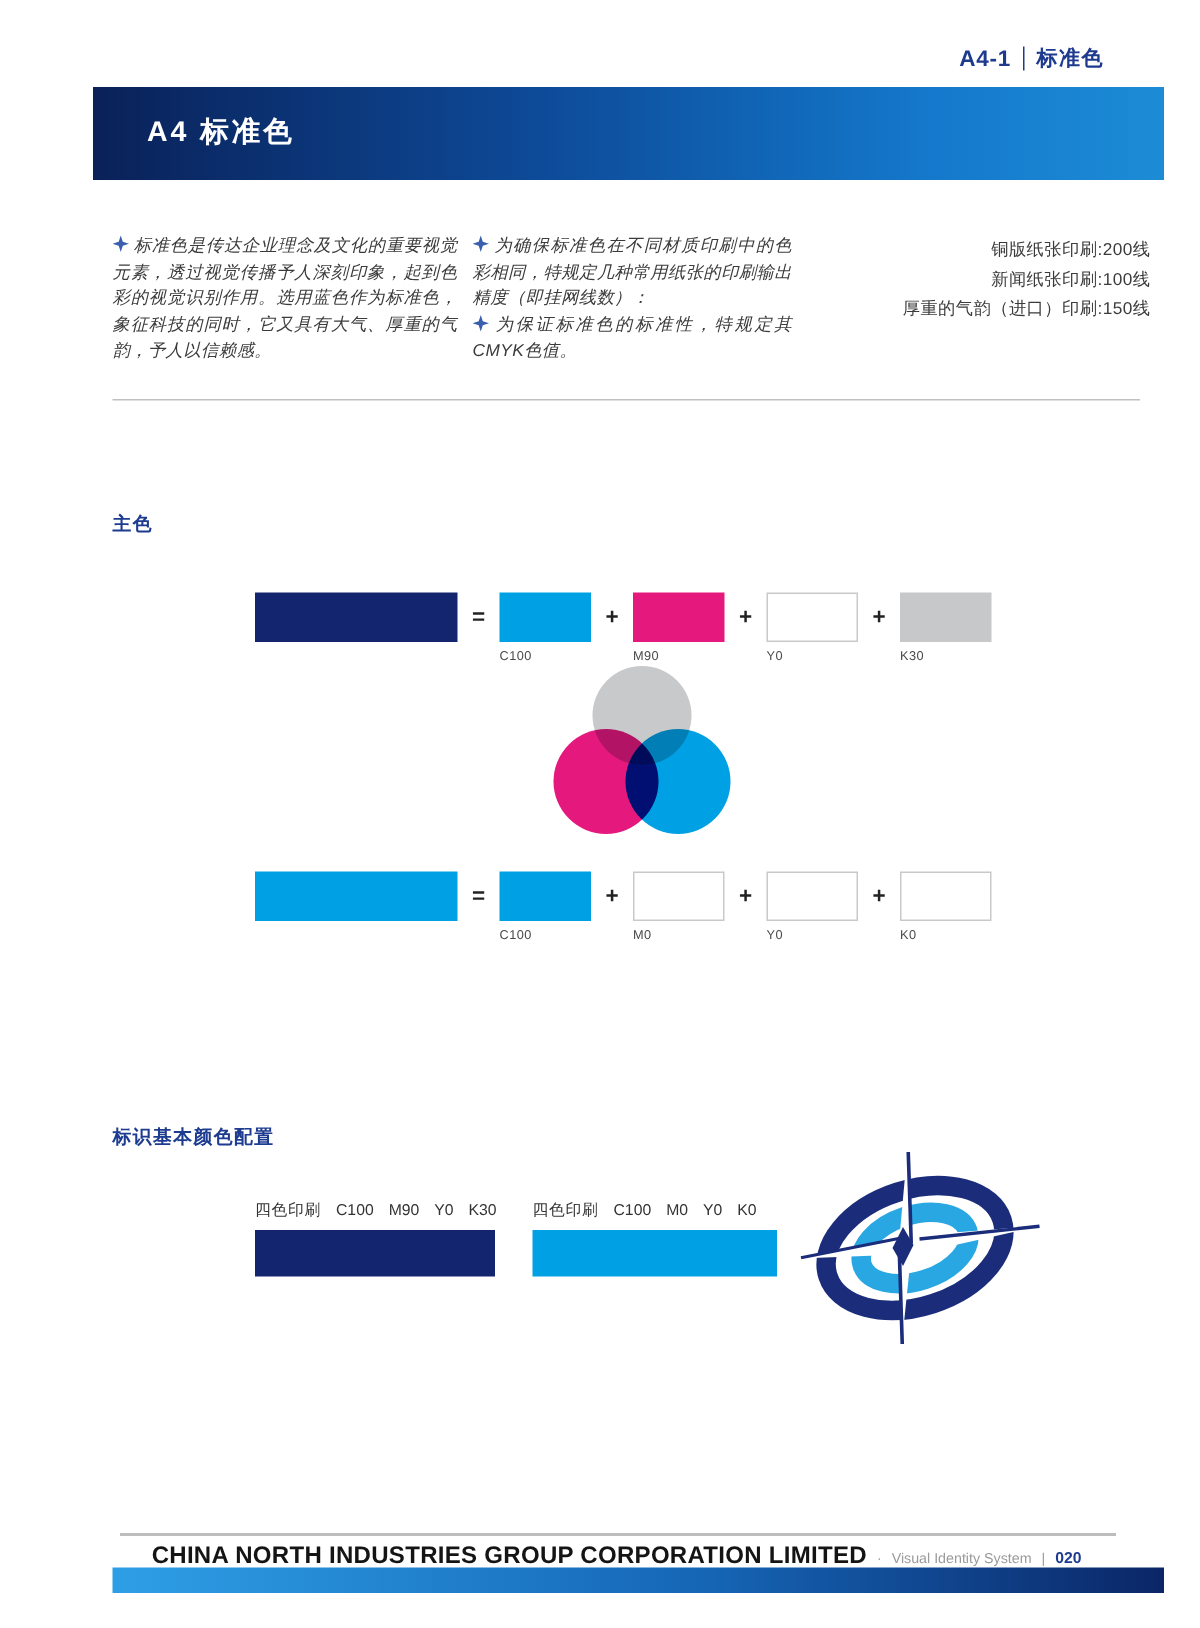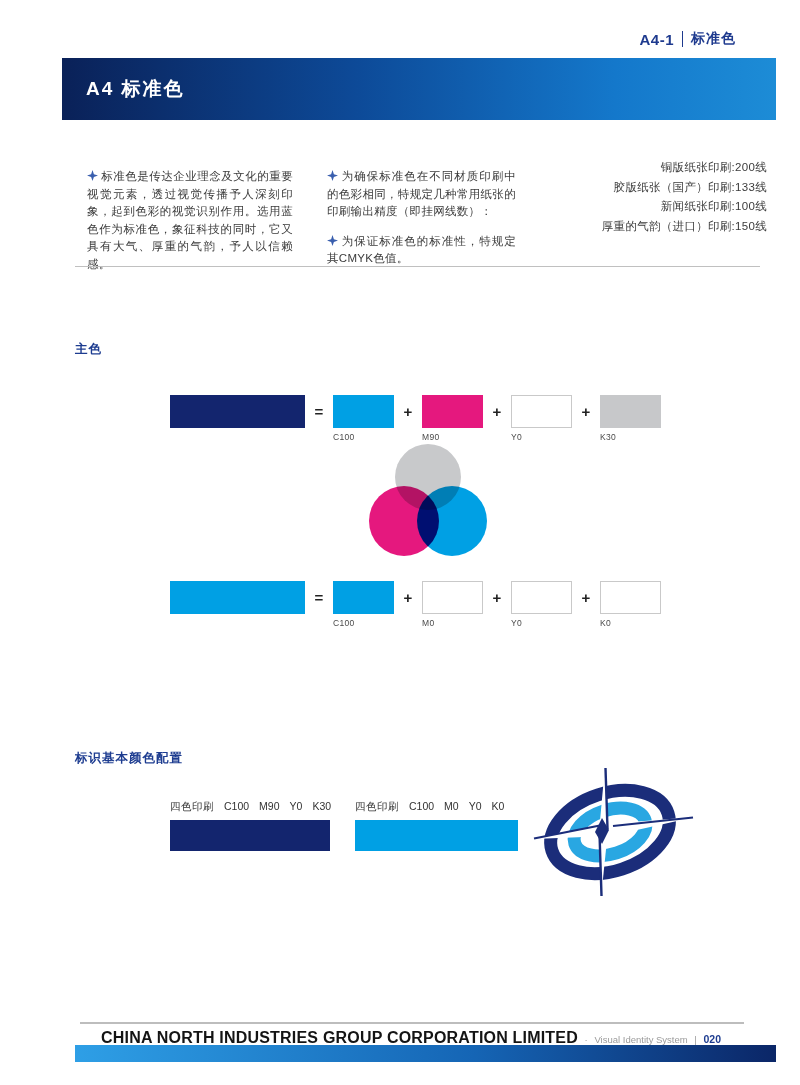--- a/index.html
+++ b/index.html
@@ -9,31 +9,31 @@
   
   .corner{position:absolute;top:30px;right:40px;display:flex;align-items:center;gap:8px;
           color:#1e3a8e;font-weight:bold;}
   .corner-code{font-size:15px;letter-spacing:.5px;}
   .corner-div{width:1px;height:16px;background:#1e3a8e;}
   .corner-title{font-size:14px;letter-spacing:1px;}
 
   
   .header-bar{position:absolute;top:58px;left:62px;width:738px;height:62px;
     background:linear-gradient(90deg,#0a2158 0%,#0d4a98 40%,#1478cb 75%,#1e8fd8 100%);}
-  .header-title{margin:0;padding-left:24px;line-height:62px;font-size:19px;font-weight:bold;
+  .header-title{margin:0;padding-left:36px;line-height:62px;font-size:19px;font-weight:bold;
     color:#ffffff;letter-spacing:2px;}
 
   
   .col{position:absolute;top:156px;font-size:11.5px;line-height:17.5px;color:#3b3b3b;
        text-align:justify;letter-spacing:.3px;}
   .col1{left:75px;width:230px;}
   .col2{left:315px;width:213px;}
   .col3{left:567px;width:200px;top:158px;text-align:right;line-height:19.5px;}
   .star-icon{display:inline-block;width:11px;height:11px;margin-right:3px;vertical-align:-1px;}
-  .col p{margin:12px;}
+  .col p{margin:0;font-style:italic;}
 
   .divider{position:absolute;top:266px;left:75px;width:685px;height:1px;background:#c0c0c0;}
 
   .section-label{position:absolute;left:75px;font-size:12.5px;font-weight:bold;color:#1d3c90;
                  letter-spacing:1px;}
   .label-primary{top:341px;}
   .label-config{top:750px;}
 
   
   .formula-row{position:absolute;left:170px;display:flex;align-items:flex-start;}
@@ -101,21 +101,20 @@
     <p><span class="star-icon"><svg viewBox="0 0 16 16" width="11" height="11">
             <polygon points="8,0 10,6 16,8 10,10 8,16 6,10 0,8 6,6" fill="#3a5fae"></polygon>
           </svg></span><span>为确保标准色在不同材质印刷中的色彩相同，特规定几种常用纸张的印刷输出精度（即挂网线数）：</span></p>
     <p><span class="star-icon"><svg viewBox="0 0 16 16" width="11" height="11">
             <polygon points="8,0 10,6 16,8 10,10 8,16 6,10 0,8 6,6" fill="#3a5fae"></polygon>
           </svg></span><span>为保证标准色的标准性，特规定其CMYK色值。</span></p>
   </div>
 
   <div class="col col3">
     <div>铜版纸张印刷:200线</div>
-    <div>胶版纸张（国产）印刷:133线</div>
     <div>新闻纸张印刷:100线</div>
     <div>厚重的气韵（进口）印刷:150线</div>
   </div>
 
   <div class="divider"></div>
 
   <div class="section-label label-primary">主色</div>
 
   <div class="formula-row row1">
     <div class="result-swatch" style="background: rgb(19, 37, 110);"></div>

